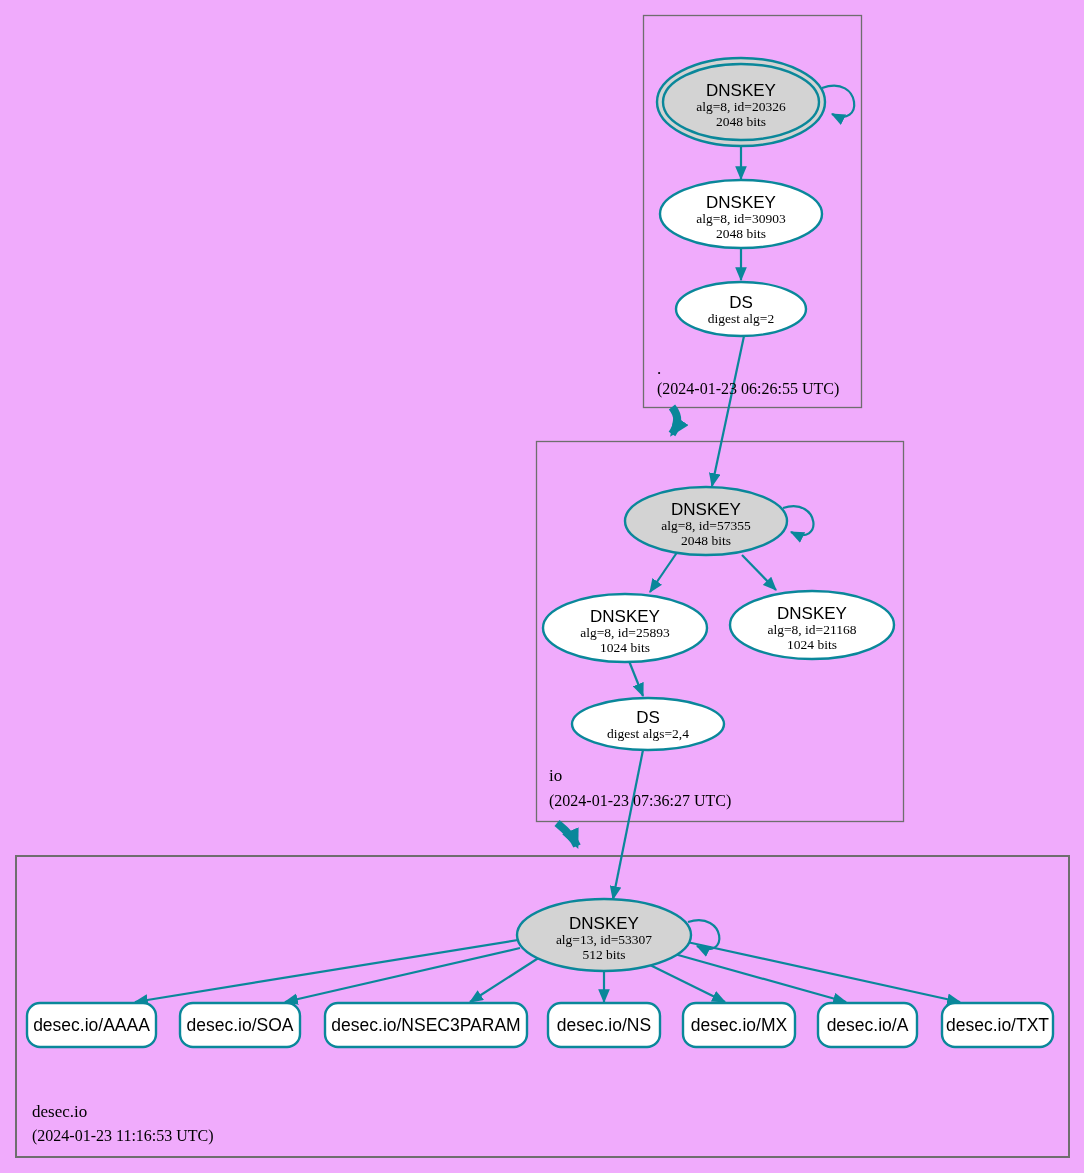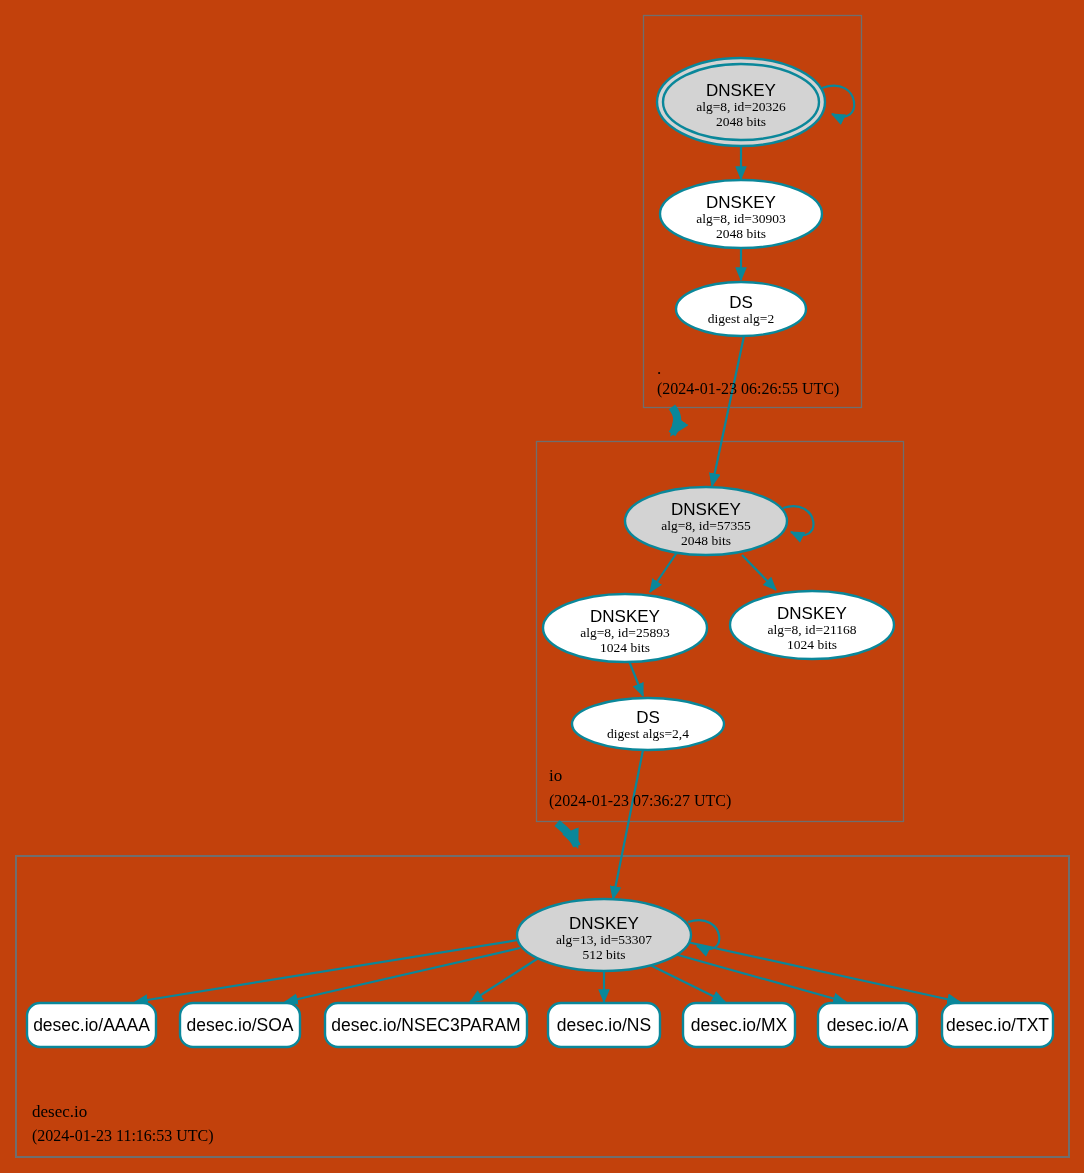--- a/index.html
+++ b/index.html
@@ -1,16 +1,16 @@
 <!DOCTYPE html>
 <html style="--secure: #0a879a; --key-fill: #d3d3d3; --zone-border: #6e6e6e; --text: #000000;"><head>
 <meta charset="utf-8">
 <style>
   html,body{margin:0;padding:0;background:#ffffff;}
-  .canvas{position:relative;width:1084px;height:1173px;background:#c2410c;overflow:hidden;}
+  .canvas{position:relative;width:1084px;height:1173px;background:#f0abfc;overflow:hidden;}
   svg{display:block;}
   .zone-box{fill:none;stroke:var(--zone-border,#6e6e6e);stroke-width:1.3px;}
   .zone-box.primary{stroke-width:2px;}
   .edge{fill:none;stroke:var(--secure,#0a879a);stroke-width:2.2px;}
   .edge.thick{stroke-width:8px;}
   .node-ellipse{stroke:var(--secure,#0a879a);stroke-width:2.4px;}
   .key-fill{fill:var(--key-fill,#d3d3d3);}
   .white-fill{fill:#ffffff;}
   .no-fill{fill:none;}
   .rrset-box{fill:#ffffff;stroke:var(--secure,#0a879a);stroke-width:2.4px;}

